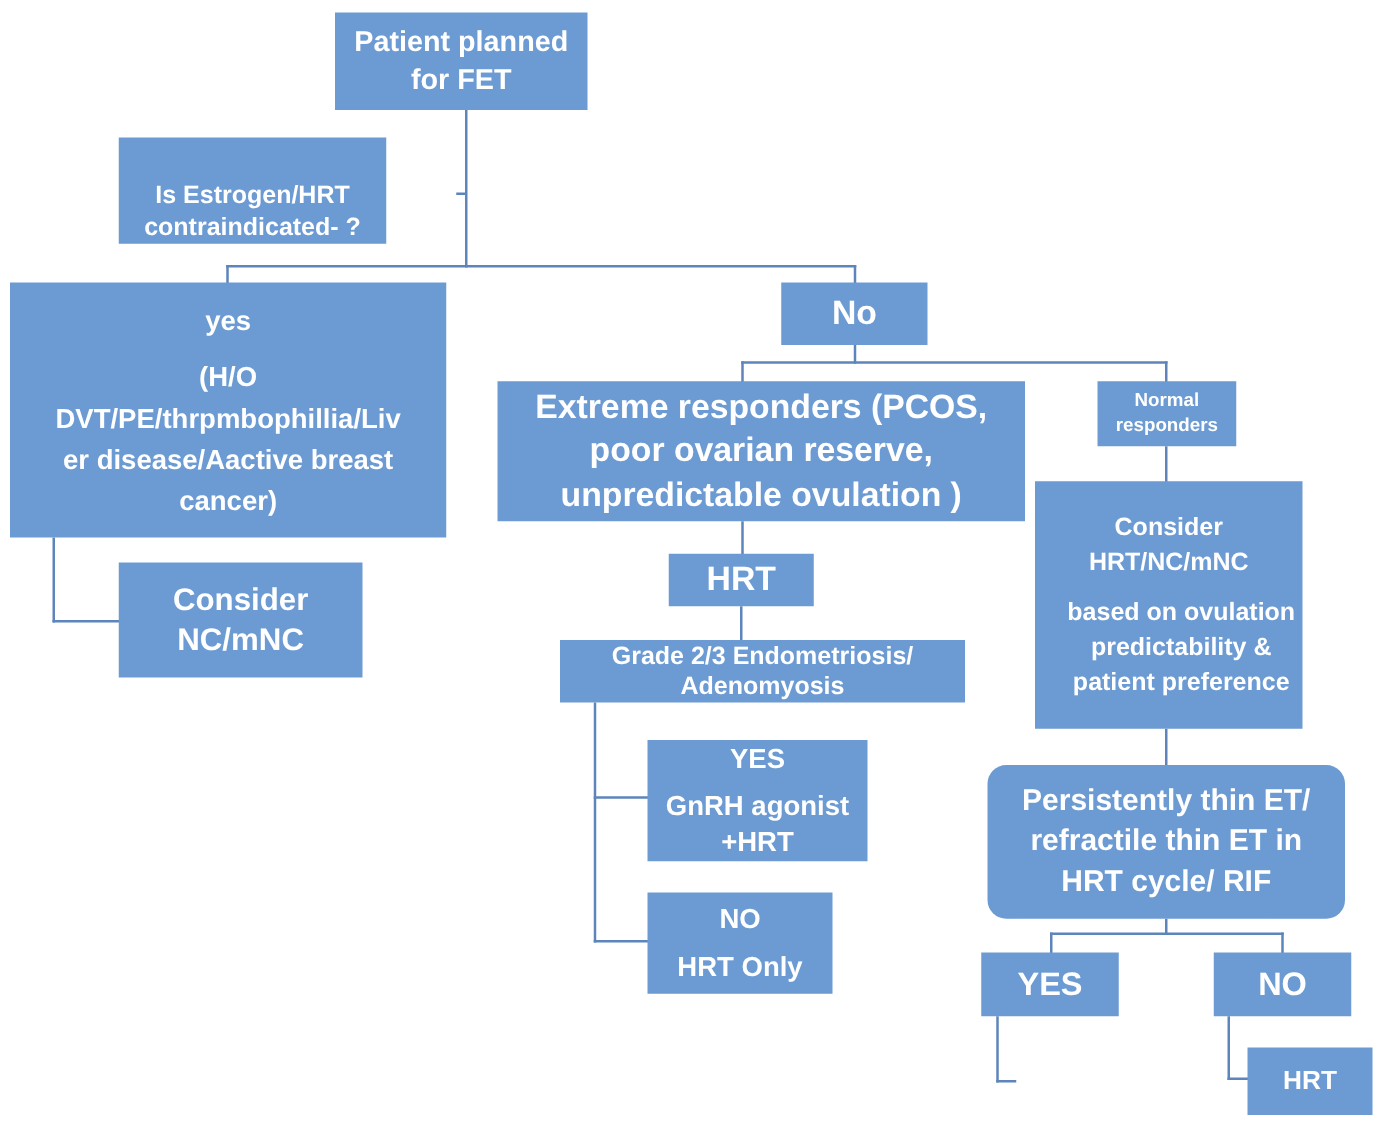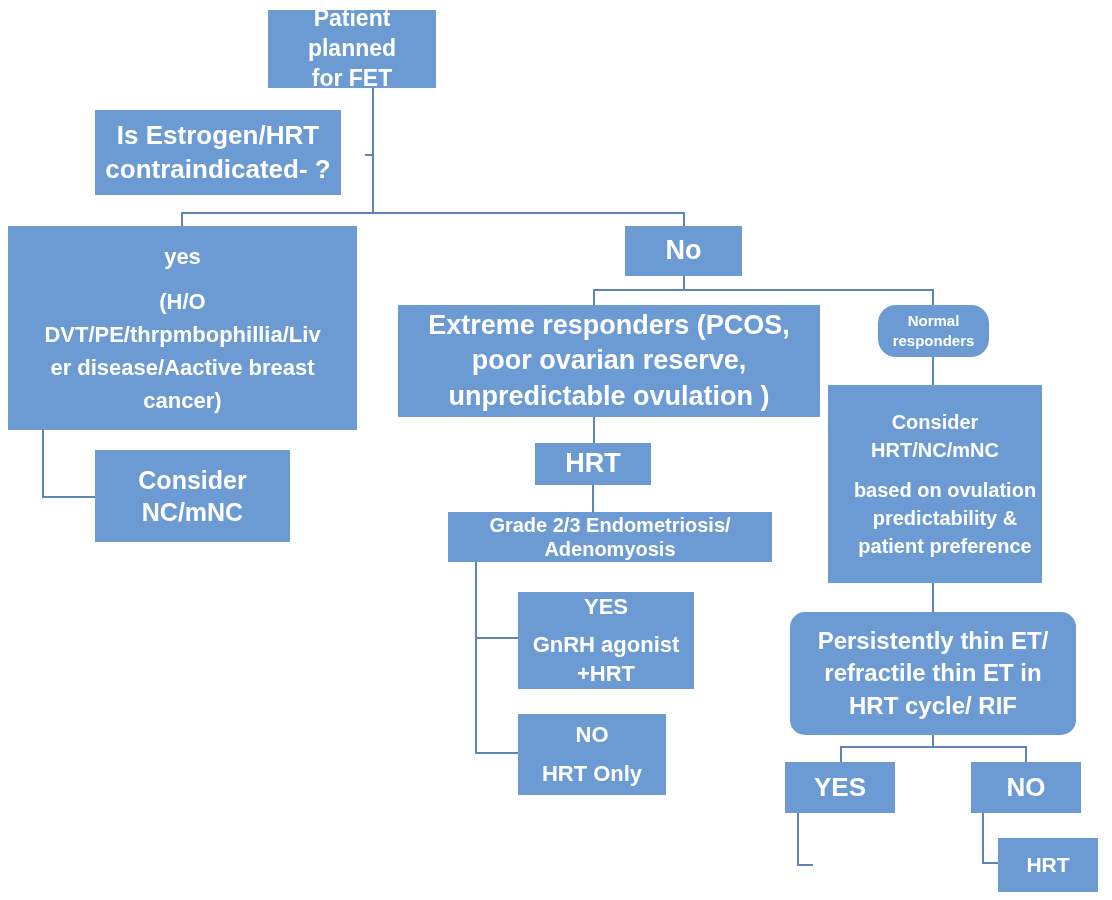--- a/index.html
+++ b/index.html
@@ -21,32 +21,32 @@
     text-align:center;
     line-height:1.3;
     box-sizing:border-box;
   }
   .l1,.l2{white-space:pre-wrap;}
   .l2{margin-top:10px;}
   .l2:empty{display:none;}
   .c{position:absolute;background:#5D85BB;}
 
   
-  .n-fet     {left:268px;top:10px; width:168px;height:78px; font-size:23px;}
-  .n-q       {left:95px; top:110px;width:246px;height:85px; font-size:26px;}
+  .n-fet     {left:268px;top:10px; width:202px;height:78px; font-size:23px;}
+  .n-q       {left:95px; top:110px;width:214px;height:85px; font-size:20px;justify-content:flex-end;}
   .n-yes1    {left:8px;  top:226px;width:349px;height:204px;font-size:22px;line-height:1.5;}
   .n-yes1 .l2{margin-top:12px;}
   .n-nc      {left:95px; top:450px;width:195px;height:92px; font-size:25px;}
   .n-no1     {left:625px;top:226px;width:117px;height:50px; font-size:27px;}
   .n-ext     {left:398px;top:305px;width:422px;height:112px;font-size:27px;}
   .n-hrt1    {left:535px;top:443px;width:116px;height:42px; font-size:27px;}
   .n-grade   {left:448px;top:512px;width:324px;height:50px; font-size:20px;line-height:1.2;}
   .n-gnrh    {left:518px;top:592px;width:176px;height:97px; font-size:22px;}
   .n-hrtonly {left:518px;top:714px;width:148px;height:81px; font-size:22px;}
-  .n-normal  {left:878px;top:305px;width:111px;height:52px; font-size:15px;line-height:1.35;border-radius:18px;}
+  .n-normal  {left:878px;top:305px;width:111px;height:52px; font-size:15px;line-height:1.35;}
   .n-chrt    {left:828px;top:385px;width:214px;height:198px;font-size:20px;line-height:1.4;}
   .n-chrt .l2{margin-top:12px;margin-left:20px;}
   .n-thin    {left:790px;top:612px;width:286px;height:123px;font-size:24px;line-height:1.35;border-radius:15px;}
   .n-yes2    {left:785px;top:762px;width:110px;height:51px; font-size:26px;}
   .n-no2     {left:971px;top:762px;width:110px;height:51px; font-size:26px;}
   .n-ncmnc2  {left:812px;top:840px;width:158px;height:55px; font-size:19px;line-height:1.3;}
   .n-hrt2    {left:998px;top:838px;width:100px;height:54px; font-size:21px;}
 </style>
 </head>
 <body>

